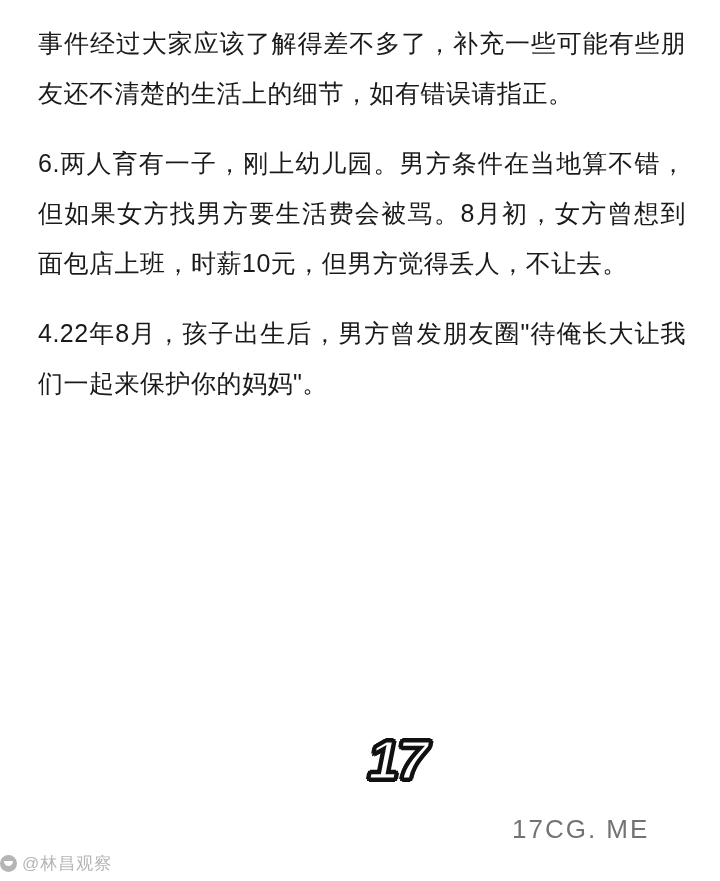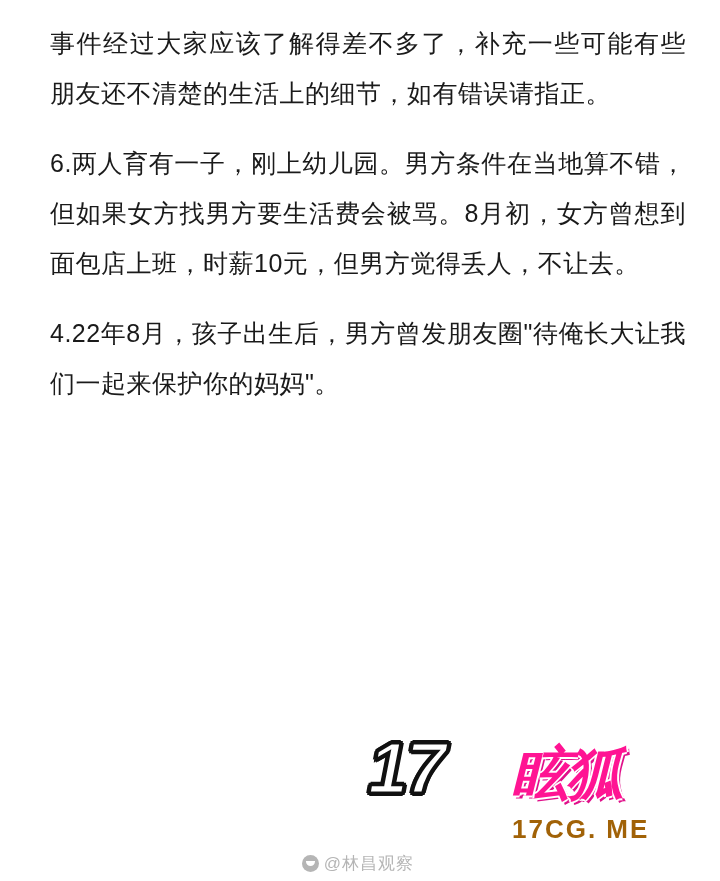--- a/index.html
+++ b/index.html
@@ -22,42 +22,42 @@
   .content {
     position: absolute;
     left: 38px;
     top: 18px;
     width: 648px;
   }
   .para {
     font-size: 25px;
     line-height: 50px;
     color: #1a1a1a;
-    margin: 0 0 20px 12px;
+    margin: 0 0 20px 0;
     letter-spacing: 0.5px;
     text-align: justify;
     word-break: break-all;
   }
   .para:last-child {
     margin-bottom: 0;
   }
   
   .watermark {
     position: absolute;
     left: 360px;
     top: 730px;
     width: 330px;
     height: 120px;
     pointer-events: none;
   }
   .wm-17 {
     position: absolute;
     left: 8px;
     top: 2px;
-    font-size: 72px;
+    font-size: 56px;
     font-weight: bold;
     font-style: italic;
     color: #ffffff;
     -webkit-text-stroke: 3px #111111;
     text-shadow:
        3px 0 0 #111, -3px 0 0 #111, 0 3px 0 #111, 0 -3px 0 #111,
        2px 2px 0 #111, -2px 2px 0 #111, 2px -2px 0 #111, -2px -2px 0 #111;
     letter-spacing: -2px;
     line-height: 1;
   }
@@ -73,32 +73,32 @@
        2px 0 0 #fff, -2px 0 0 #fff, 0 2px 0 #fff, 0 -2px 0 #fff,
        3px 3px 0 #e0108a;
     letter-spacing: -4px;
     line-height: 1;
   }
   .wm-site {
     position: absolute;
     left: 152px;
     top: 86px;
     font-size: 26px;
-    font-weight: bold;
-    color: #a16207;
+    font-weight: normal;
+    color: #737373;
     letter-spacing: 2px;
     line-height: 1;
   }
   
   .credit {
     position: absolute;
     left: 0;
     right: 4px;
     bottom: 6px;
-    text-align: center;
+    text-align: left;
     color: #b5b5b5;
     font-size: 17px;
     letter-spacing: 1px;
   }
   .credit .eye {
     display: inline-block;
     width: 17px;
     height: 17px;
     border-radius: 50%;
     background: #b5b5b5;
@@ -123,21 +123,20 @@
 <div class="page">
 
   <div class="content">
     <p class="para">事件经过大家应该了解得差不多了，补充一些可能有些朋友还不清楚的生活上的细节，如有错误请指正。</p>
     <p class="para">6.两人育有一子，刚上幼儿园。男方条件在当地算不错，但如果女方找男方要生活费会被骂。8月初，女方曾想到面包店上班，时薪10元，但男方觉得丢人，不让去。</p>
     <p class="para">4.22年8月，孩子出生后，男方曾发朋友圈"待俺长大让我们一起来保护你的妈妈"。</p>
   </div>
 
   <div class="watermark">
     <div class="wm-17">17</div>
-    <div class="wm-cn">眩狐</div>
     <div class="wm-site">17CG. ME</div>
   </div>
 
   <div class="credit">
     <span class="eye"></span><span>@林昌观察</span>
   </div>
 
 </div>
 
 </body></html>

